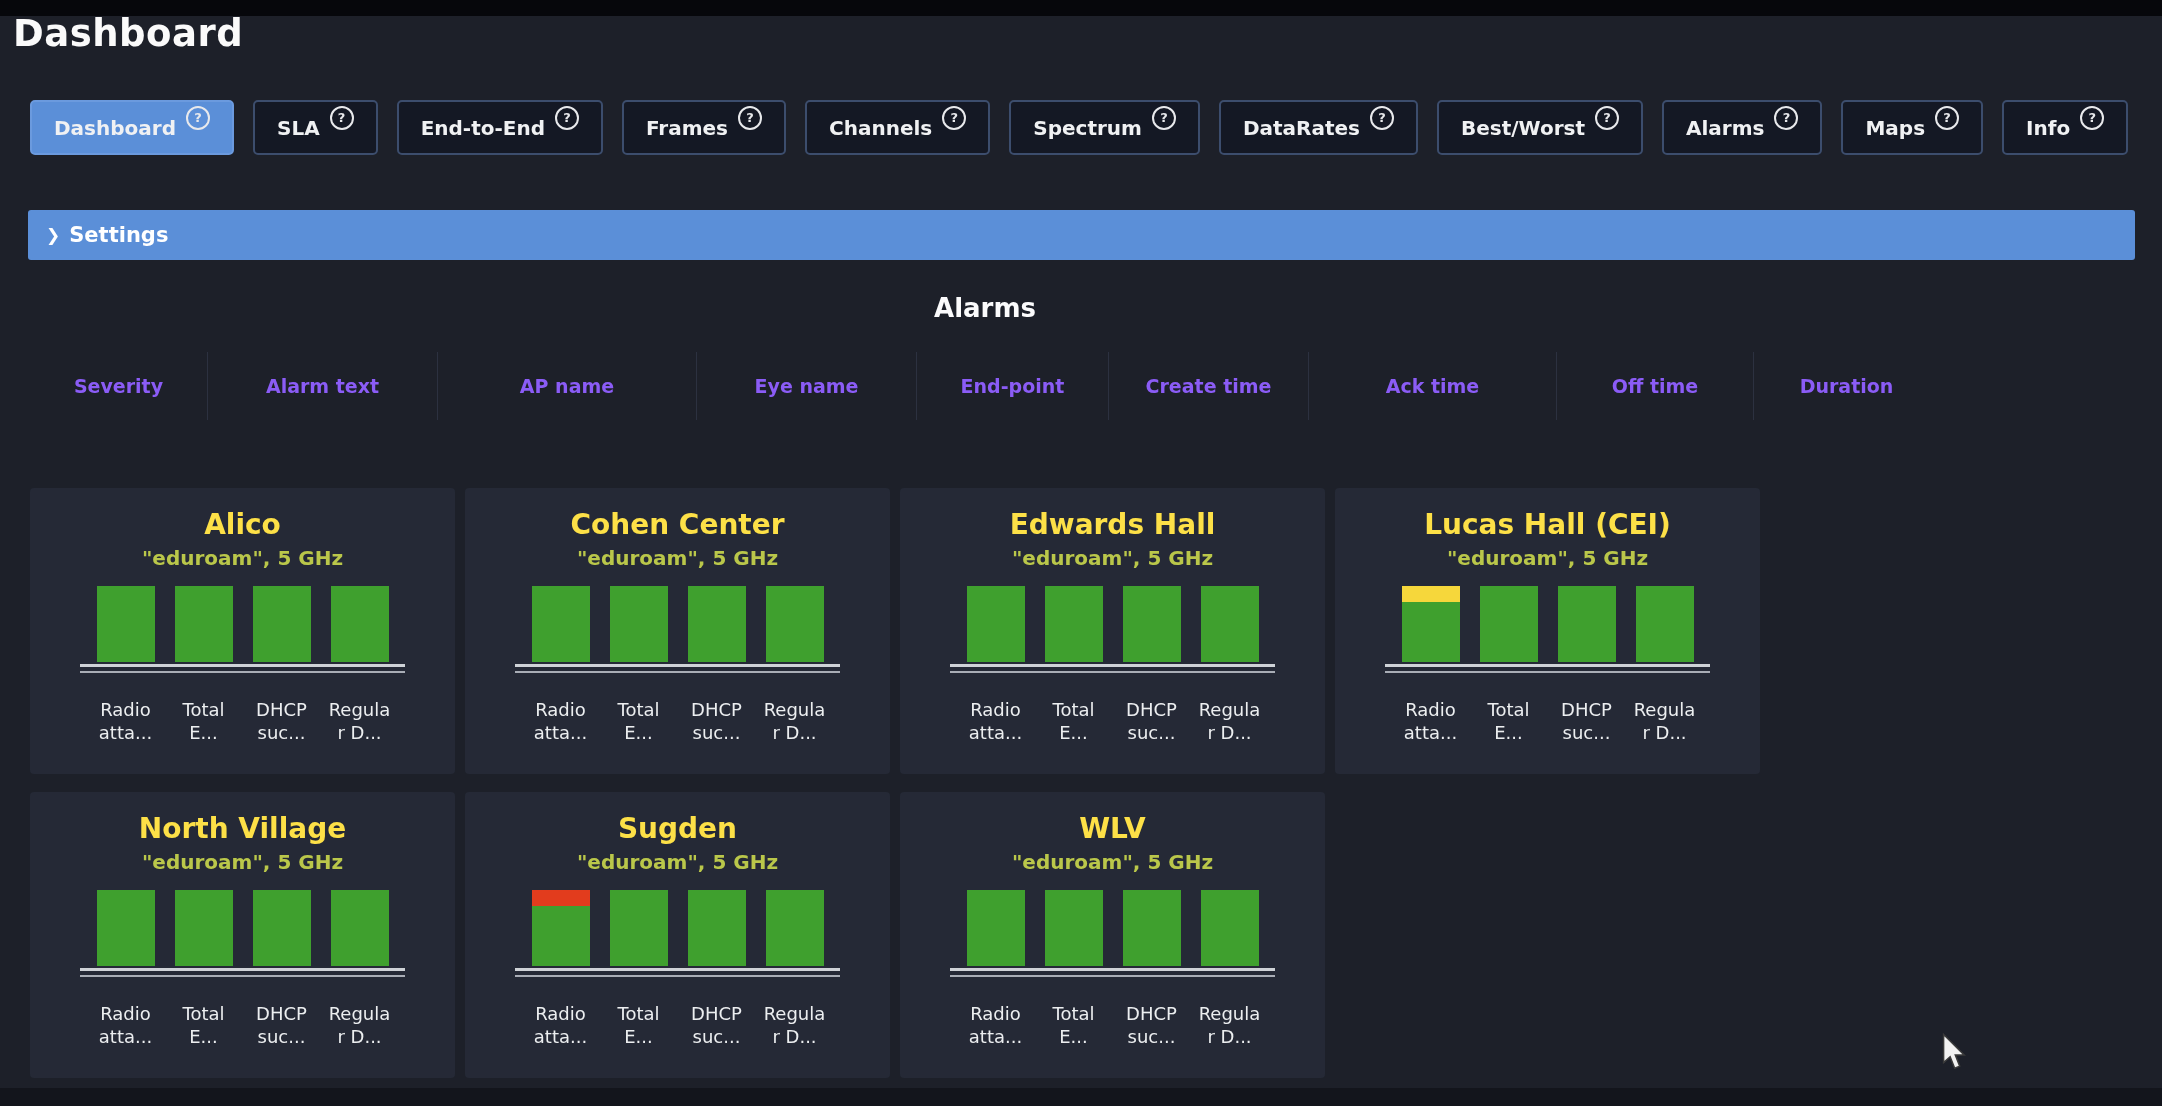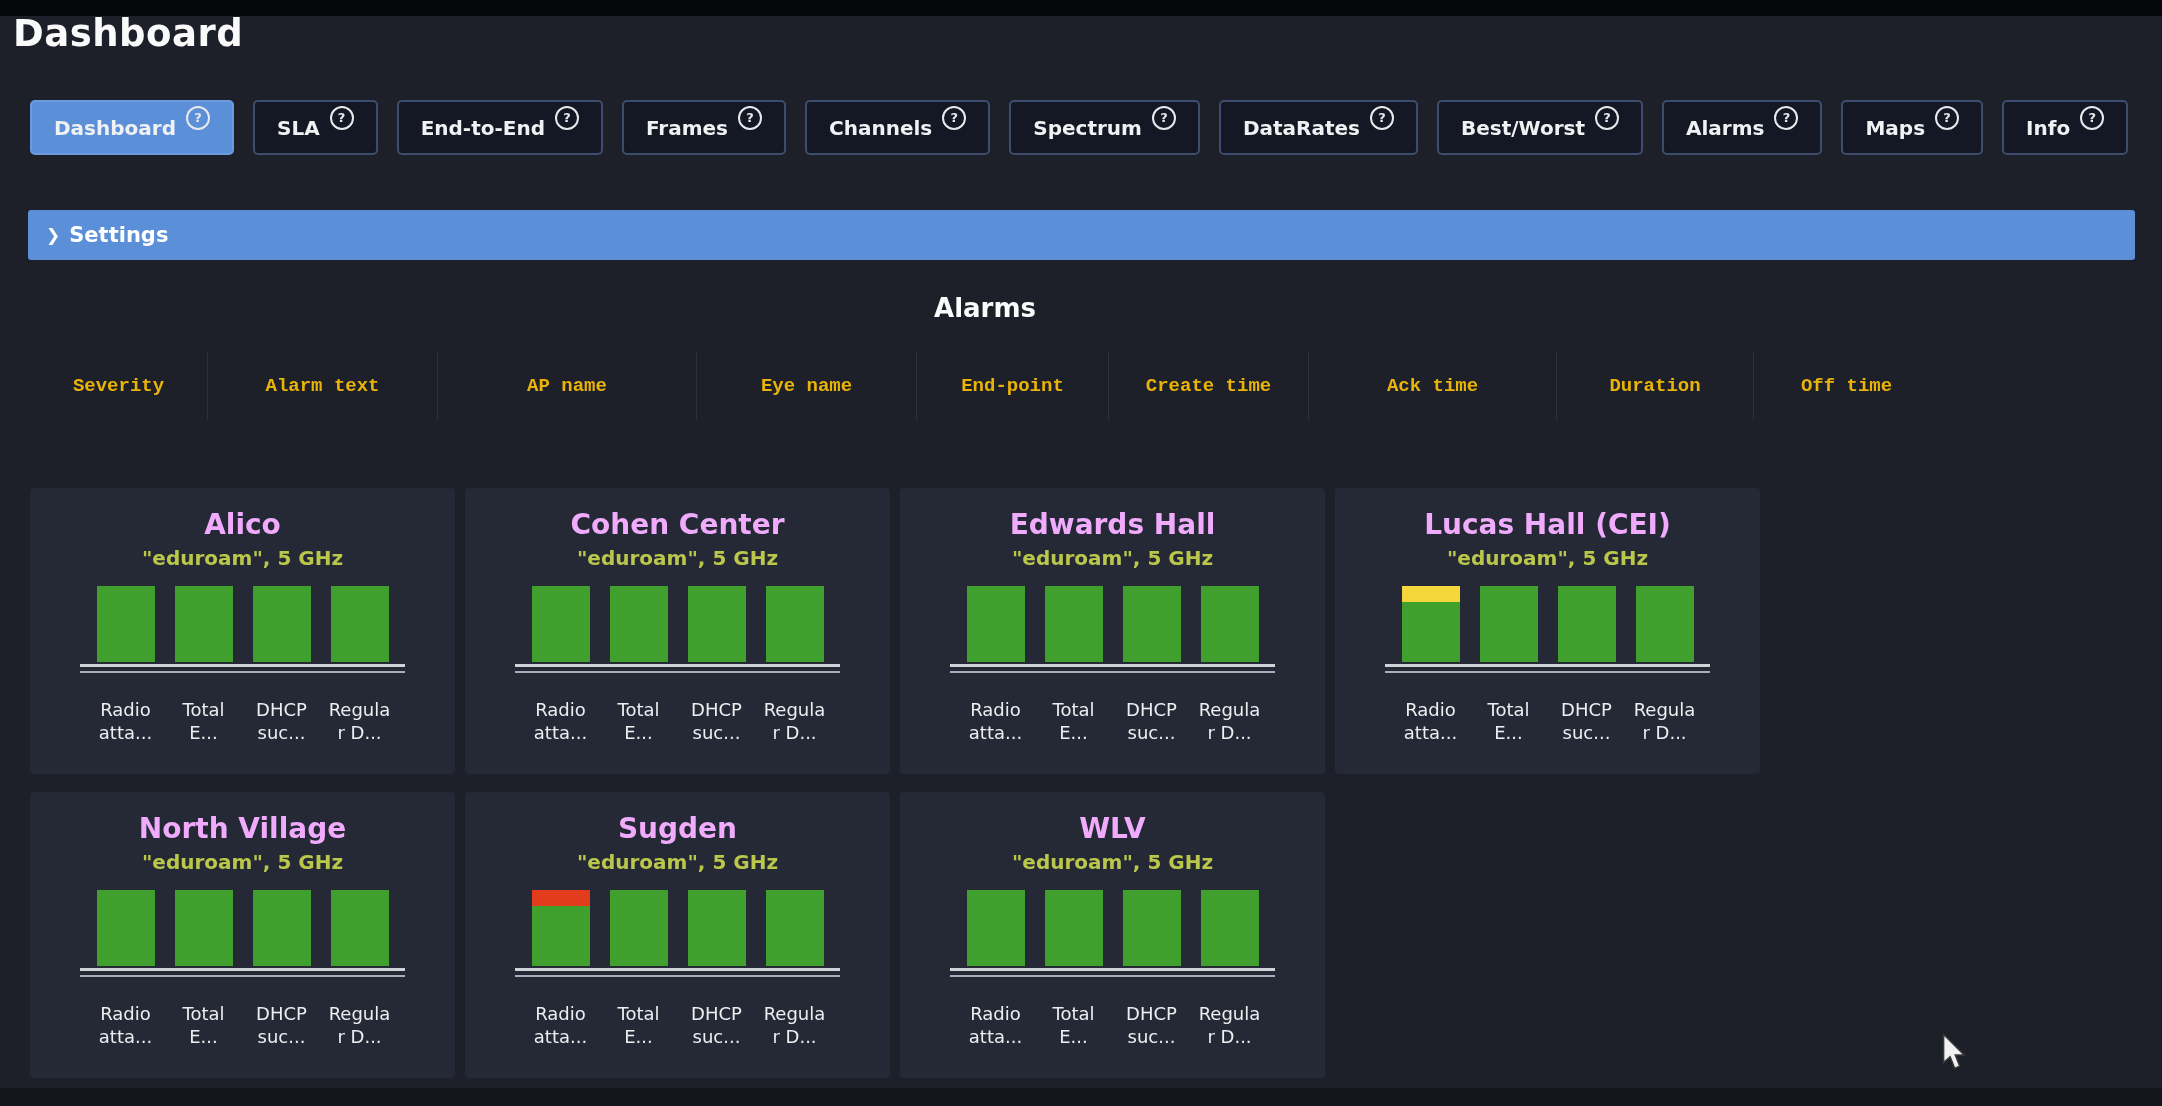--- a/index.html
+++ b/index.html
@@ -35,32 +35,32 @@
   .settings-label{font-size:21px;font-weight:bold;color:#ffffff;}
 
   .alarms-title{position:absolute;top:293px;left:30px;width:1910px;text-align:center;font-size:26px;font-weight:bold;color:#fbfbfc;}
 
   .alarm-cols{
     position:absolute;top:352px;left:30px;width:2102px;height:68px;
     display:grid;grid-template-columns:177px 230px 259px 220px 192px 200px 248px 197px 186px 193px;
   }
   .alarm-col{
     display:flex;align-items:center;justify-content:center;
-    font-size:19px;font-weight:bold;color:#eab308;border-left:1px solid #2c3140;cursor:pointer;font-family:Liberation Mono, monospace;
+    font-size:19px;font-weight:bold;color:#8b5cf6;border-left:1px solid #2c3140;cursor:pointer;
   }
   .alarm-col:first-child{border-left:none;}
 
   .site-row{position:absolute;left:30px;display:flex;gap:10px;}
   .site-row-1{top:488px;}
   .site-row-2{top:792px;}
   .site-card{
     width:425px;height:286px;background:#252936;border-radius:4px;box-sizing:border-box;
     display:flex;flex-direction:column;cursor:pointer;
   }
-  .site-name{margin-top:20px;text-align:center;font-size:28px;font-weight:bold;color:#f0abfc;}
+  .site-name{margin-top:20px;text-align:center;font-size:28px;font-weight:bold;color:#fde047;}
   .site-sub{margin-top:5px;text-align:center;font-size:20px;font-weight:bold;color:#bac74a;}
   .site-bars{margin-top:16px;height:76px;display:flex;justify-content:center;align-items:flex-end;gap:20px;}
   .bar{width:58px;height:76px;display:flex;flex-direction:column;}
   .bar-seg-top{width:100%;}
   .bar-seg-main{flex:1;}
   .baseline-1{height:3px;background:#cfd2d7;margin:2px 50px 0;}
   .baseline-2{height:2px;background:#a9adb6;margin:4px 50px 0;}
   .bar-labels{margin-top:25px;display:flex;justify-content:center;gap:8px;}
   .bar-label{width:70px;text-align:center;font-size:18px;line-height:23px;color:#eceef0;}
 
@@ -128,22 +128,22 @@
 <div class="alarms-title">Alarms</div>
 
 <div class="alarm-cols">
     <div class="alarm-col">Severity</div>
     <div class="alarm-col">Alarm text</div>
     <div class="alarm-col">AP name</div>
     <div class="alarm-col">Eye name</div>
     <div class="alarm-col">End-point</div>
     <div class="alarm-col">Create time</div>
     <div class="alarm-col">Ack time</div>
+    <div class="alarm-col">Off time</div>
     <div class="alarm-col">Duration</div>
-    <div class="alarm-col">Off time</div>
   </div>
 
 <div class="site-row site-row-1">
     <div class="site-card">
       <div class="site-name">Alico</div>
       <div class="site-sub">"eduroam", 5 GHz</div>
       <div class="site-bars">
         <div class="bar">
           <div class="bar-seg-main" style="background: rgb(63, 160, 46);"></div>
         </div>

